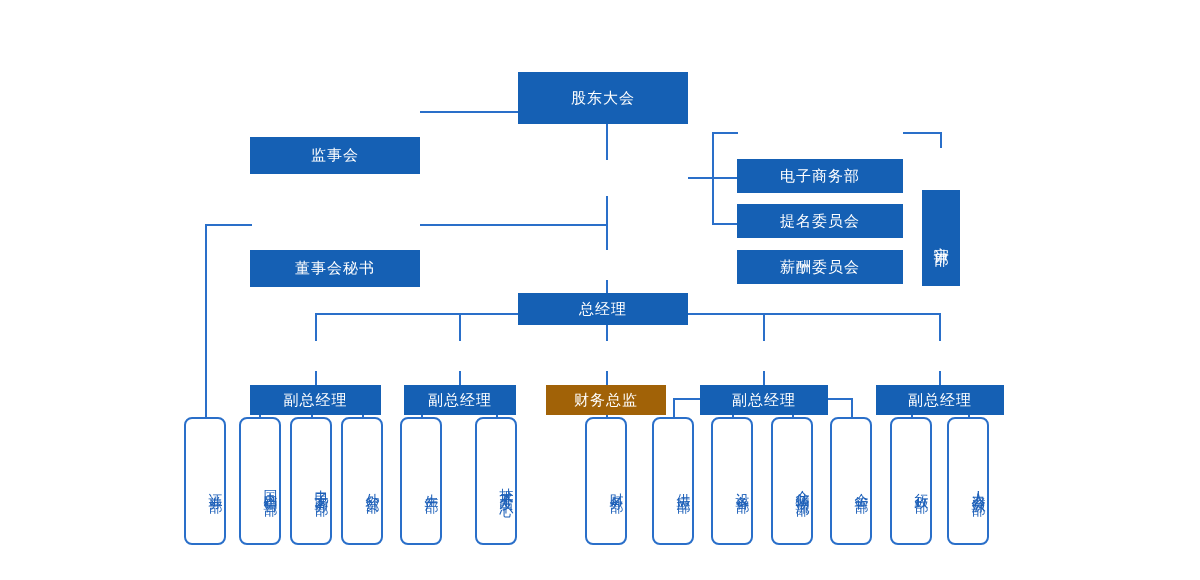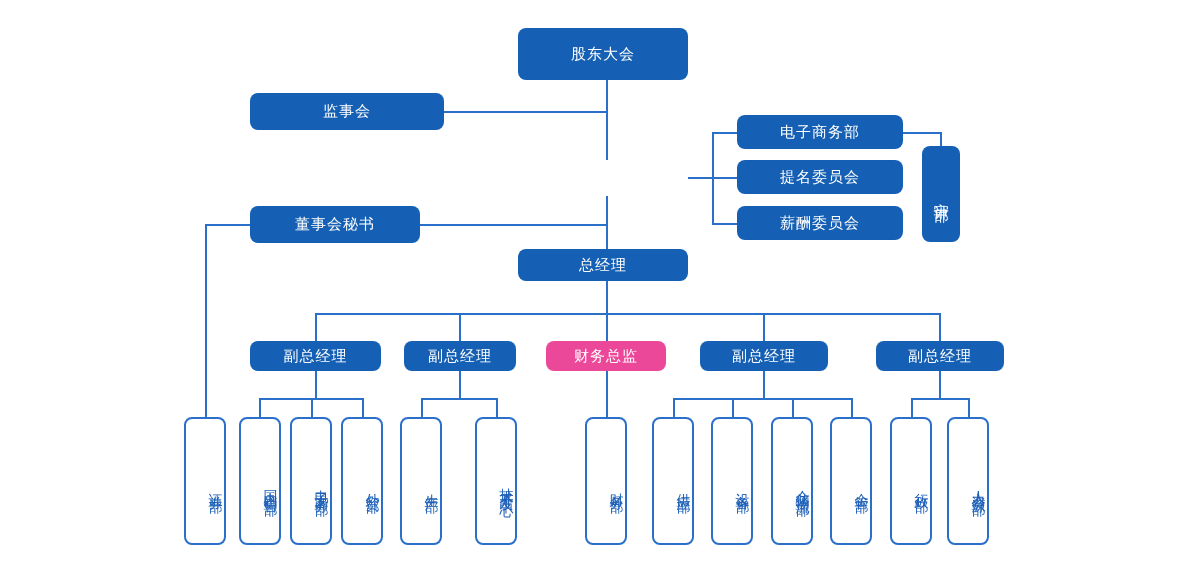--- a/index.html
+++ b/index.html
@@ -22,29 +22,30 @@
     position: absolute;
     background: #2A6FC9;
   }
   .line-h { height: 2px; }
   .line-v { width: 2px; }
 
   
   .node {
     position: absolute;
     background: #1560B4;
-    border-radius: 8px;
+    border-radius: 0;
     color: #ffffff;
     display: flex;
     align-items: center;
     justify-content: center;
     box-sizing: border-box;
     font-size: 15px;
     letter-spacing: 1px;
     z-index: 3;
+    margin-top: 44px;
   }
   .node.vertical {
     writing-mode: vertical-rl;
     text-orientation: upright;
     letter-spacing: 2px;
     line-height: 1.1;
   }
   
   .dept {
     position: absolute;
@@ -118,38 +119,38 @@
   <div class="line line-v" style="left: 792px; top: 398px; height: 19px; background: rgb(42, 111, 201);"></div>
   <div class="line line-v" style="left: 851px; top: 398px; height: 19px; background: rgb(42, 111, 201);"></div>
 
   <div class="line line-v" style="left: 939px; top: 371px; height: 28px; background: rgb(42, 111, 201);"></div>
   <div class="line line-h" style="left: 911px; top: 398px; width: 58px; background: rgb(42, 111, 201);"></div>
   <div class="line line-v" style="left: 911px; top: 398px; height: 19px; background: rgb(42, 111, 201);"></div>
   <div class="line line-v" style="left: 968px; top: 398px; height: 19px; background: rgb(42, 111, 201);"></div>
 
   <div class="node" style="left: 518px; top: 28px; width: 170px; height: 52px; background: rgb(21, 96, 180); color: rgb(255, 255, 255);">股东大会</div>
 
-  <div class="node" style="left: 250px; top: 93px; width: 194px; height: 37px; background: rgb(21, 96, 180); color: rgb(255, 255, 255);">监事会</div>
+  <div class="node" style="left: 250px; top: 93px; width: 170px; height: 37px; background: rgb(21, 96, 180); color: rgb(255, 255, 255);">监事会</div>
 
 
   <div class="node" style="left: 518px; top: 249px; width: 170px; height: 32px; background: rgb(21, 96, 180); color: rgb(255, 255, 255);">总经理</div>
 
   <div class="node" style="left: 250px; top: 206px; width: 170px; height: 37px; background: rgb(21, 96, 180); color: rgb(255, 255, 255);">董事会秘书</div>
 
   <div class="node" style="left: 737px; top: 115px; width: 166px; height: 34px; background: rgb(21, 96, 180); color: rgb(255, 255, 255);">电子商务部</div>
 
   <div class="node" style="left: 737px; top: 160px; width: 166px; height: 34px; background: rgb(21, 96, 180); color: rgb(255, 255, 255);">提名委员会</div>
 
   <div class="node" style="left: 737px; top: 206px; width: 166px; height: 34px; background: rgb(21, 96, 180); color: rgb(255, 255, 255);">薪酬委员会</div>
 
   <div class="node vertical" style="left: 922px; top: 146px; width: 38px; height: 96px; background: rgb(21, 96, 180); color: rgb(255, 255, 255);">审计部</div>
 
   <div class="node" style="left: 250px; top: 341px; width: 131px; height: 30px; background: rgb(21, 96, 180); color: rgb(255, 255, 255);">副总经理</div>
   <div class="node" style="left: 404px; top: 341px; width: 112px; height: 30px; background: rgb(21, 96, 180); color: rgb(255, 255, 255);">副总经理</div>
-  <div class="node" style="left: 546px; top: 341px; width: 120px; height: 30px; background: #ec4899; color: rgb(255, 255, 255);">财务总监</div>
+  <div class="node" style="left: 546px; top: 341px; width: 120px; height: 30px; background: #a16207; color: rgb(255, 255, 255);">财务总监</div>
   <div class="node" style="left: 700px; top: 341px; width: 128px; height: 30px; background: rgb(21, 96, 180); color: rgb(255, 255, 255);">副总经理</div>
   <div class="node" style="left: 876px; top: 341px; width: 128px; height: 30px; background: rgb(21, 96, 180); color: rgb(255, 255, 255);">副总经理</div>
 
   <div class="dept" style="left: 184px; top: 417px; width: 42px; height: 128px; border-color: rgb(42, 111, 201); color: rgb(28, 95, 184);">证券部</div>
 
   <div class="dept" style="left: 239px; top: 417px; width: 42px; height: 128px; border-color: rgb(42, 111, 201); color: rgb(28, 95, 184);">国内销售部</div>
 
   <div class="dept" style="left: 290px; top: 417px; width: 42px; height: 128px; border-color: rgb(42, 111, 201); color: rgb(28, 95, 184);">电子商务部</div>
 
   <div class="dept" style="left: 341px; top: 417px; width: 42px; height: 128px; border-color: rgb(42, 111, 201); color: rgb(28, 95, 184);">外贸部</div>

